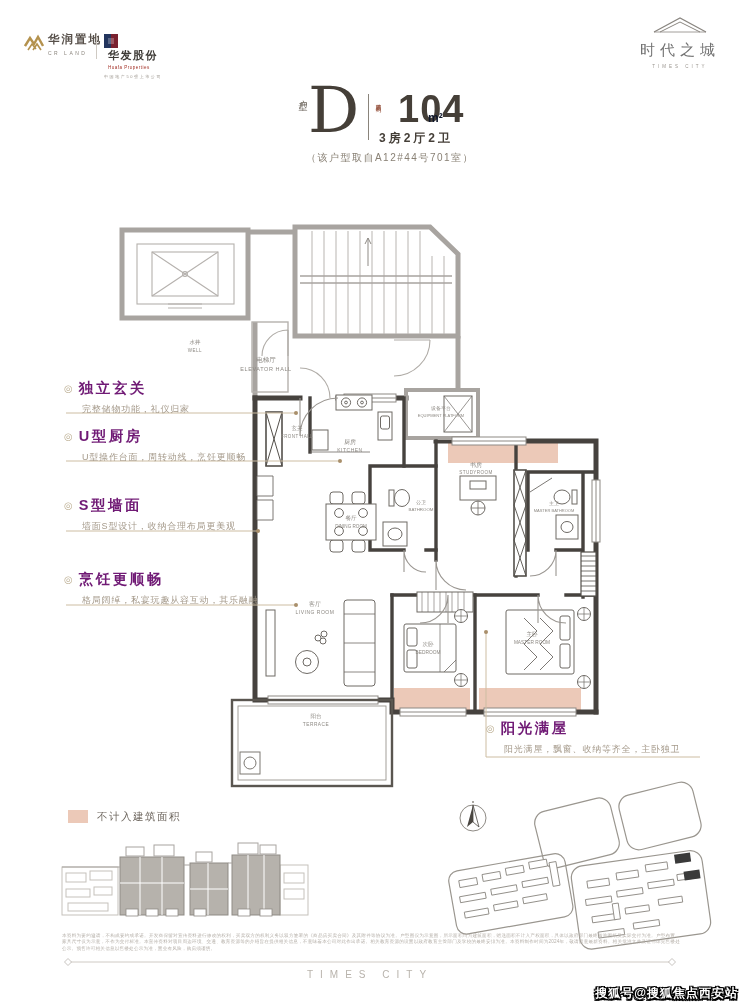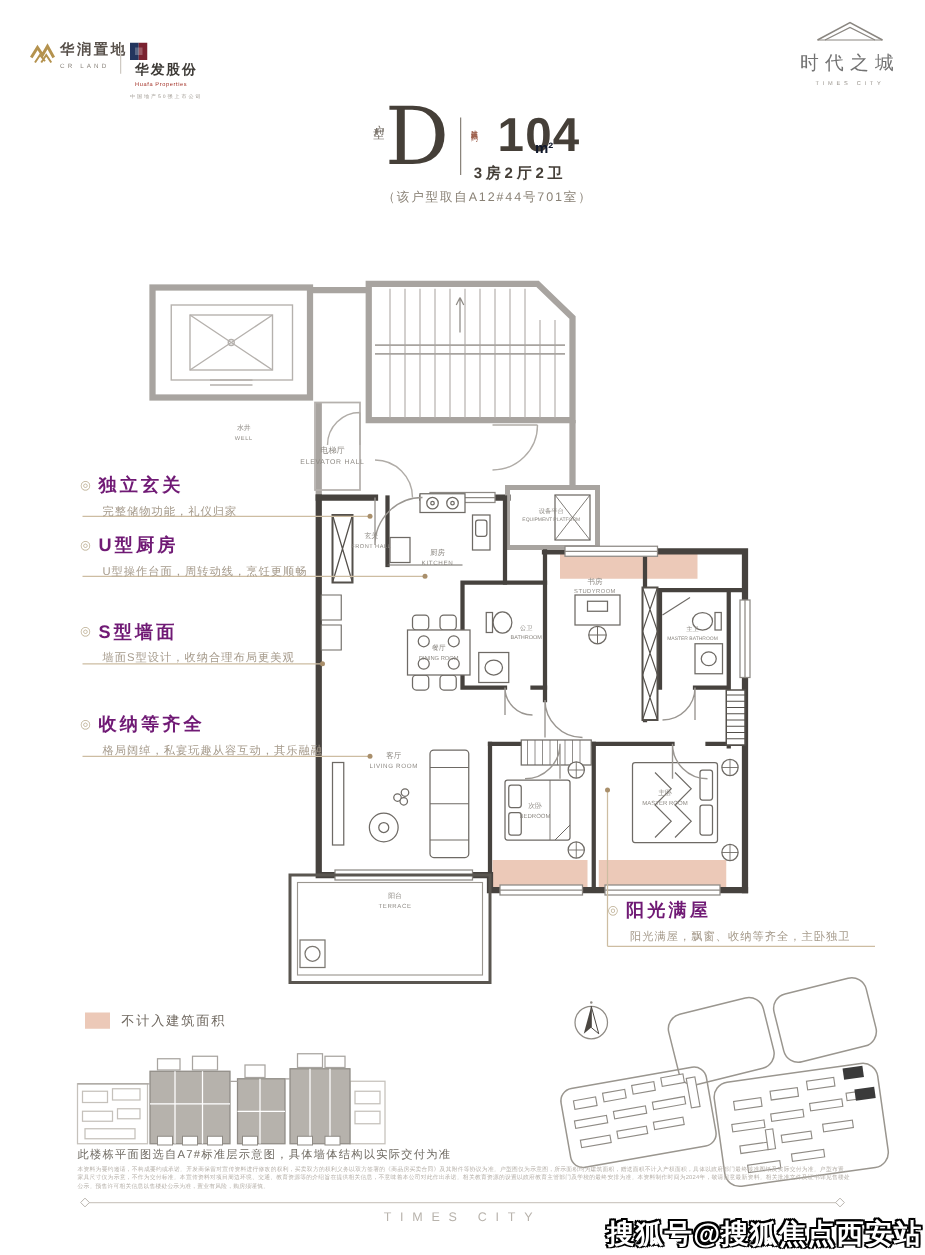--- a/index.html
+++ b/index.html
@@ -40,21 +40,21 @@
   .anno3{left:64px;top:496px;} .anno4{left:64px;top:570px;}
   .annoR{left:486px;top:719px;width:230px;}
   
   .legend{left:68px;top:810px;display:flex;align-items:flex-start;}
   .legend-swatch{width:20px;height:13px;background:#ecc9b8;}
   .legend-label{font-size:10.5px;color:#6f6860;letter-spacing:1.5px;margin-left:9px;}
   
   .keyplan-caption{left:62px;top:917px;font-size:9px;color:#6f6a62;letter-spacing:1px;}
   .disclaimer{left:62px;top:933px;width:618px;font-size:4.6px;line-height:6.4px;color:#b5afa8;letter-spacing:0.2px;text-align:justify;}
   .footer-brand{left:0;top:969px;width:740px;text-align:center;font-size:10px;color:#b8b3ac;letter-spacing:7px;}
-  .watermark{right:2px;bottom:2px;font-size:22px;font-weight:bold;color:#ffffff;letter-spacing:1px;
+  .watermark{right:2px;bottom:2px;font-size:12px;font-weight:bold;color:#ffffff;letter-spacing:1px;
     text-shadow:-1.5px -1.5px 0 #000,1.5px -1.5px 0 #000,-1.5px 1.5px 0 #000,1.5px 1.5px 0 #000,0 -1.5px 0 #000,0 1.5px 0 #000,-1.5px 0 0 #000,1.5px 0 0 #000;}
   svg text{font-family:"Liberation Sans","DejaVu Sans",sans-serif;}
 </style>
 </head>
 <body>
 
 <div class="page">
 
   <svg class="abs" style="left:0;top:0" width="740" height="1004" viewBox="0 0 740 1004">
 
@@ -435,37 +435,36 @@
   <div class="abs anno anno3">
     <div class="anno-head">
       <span class="anno-bullet">◎</span>
       <span class="anno-title">S型墙面</span>
     </div>
     <div class="anno-desc">墙面S型设计，收纳合理布局更美观</div>
   </div>
   <div class="abs anno anno4">
     <div class="anno-head">
       <span class="anno-bullet">◎</span>
-      <span class="anno-title">收纳等齐全</span>
+      <span class="anno-title">烹饪更顺畅</span>
     </div>
     <div class="anno-desc">格局阔绰，私宴玩趣从容互动，其乐融融</div>
   </div>
 
   <div class="abs anno annoR">
     <div class="anno-head">
       <span class="anno-bullet">◎</span>
       <span class="anno-title">阳光满屋</span>
     </div>
     <div class="anno-desc">阳光满屋，飘窗、收纳等齐全，主卧独卫</div>
   </div>
 
   <div class="abs legend">
     <div class="legend-swatch"></div>
     <div class="legend-label">不计入建筑面积</div>
   </div>
 
-  <div class="abs keyplan-caption">此楼栋平面图选自A7#标准层示意图，具体墙体结构以实际交付为准</div>
   <div class="abs disclaimer">本资料为要约邀请，不构成要约或承诺。开发商保留对宣传资料进行修改的权利，买卖双方的权利义务以双方签署的《商品房买卖合同》及其附件等协议为准。户型图仅为示意图，所示面积均为建筑面积，赠送面积不计入产权面积，具体以政府部门最终核准图纸及实际交付为准。户型布置、家具尺寸仅为示意，不作为交付标准。本宣传资料对项目周边环境、交通、教育资源等的介绍旨在提供相关信息，不意味着本公司对此作出承诺。相关教育资源的设置以政府教育主管部门及学校的最终安排为准。本资料制作时间为2024年，敬请留意最新资料。相关批准文件及证书详见售楼处公示。预售许可相关信息以售楼处公示为准，置业有风险，购房须谨慎。</div>
 
   <div class="abs footer-brand">TIMES CITY</div>
   <div class="abs watermark">搜狐号@搜狐焦点西安站</div>
 
 </div>
 
 </body></html>

